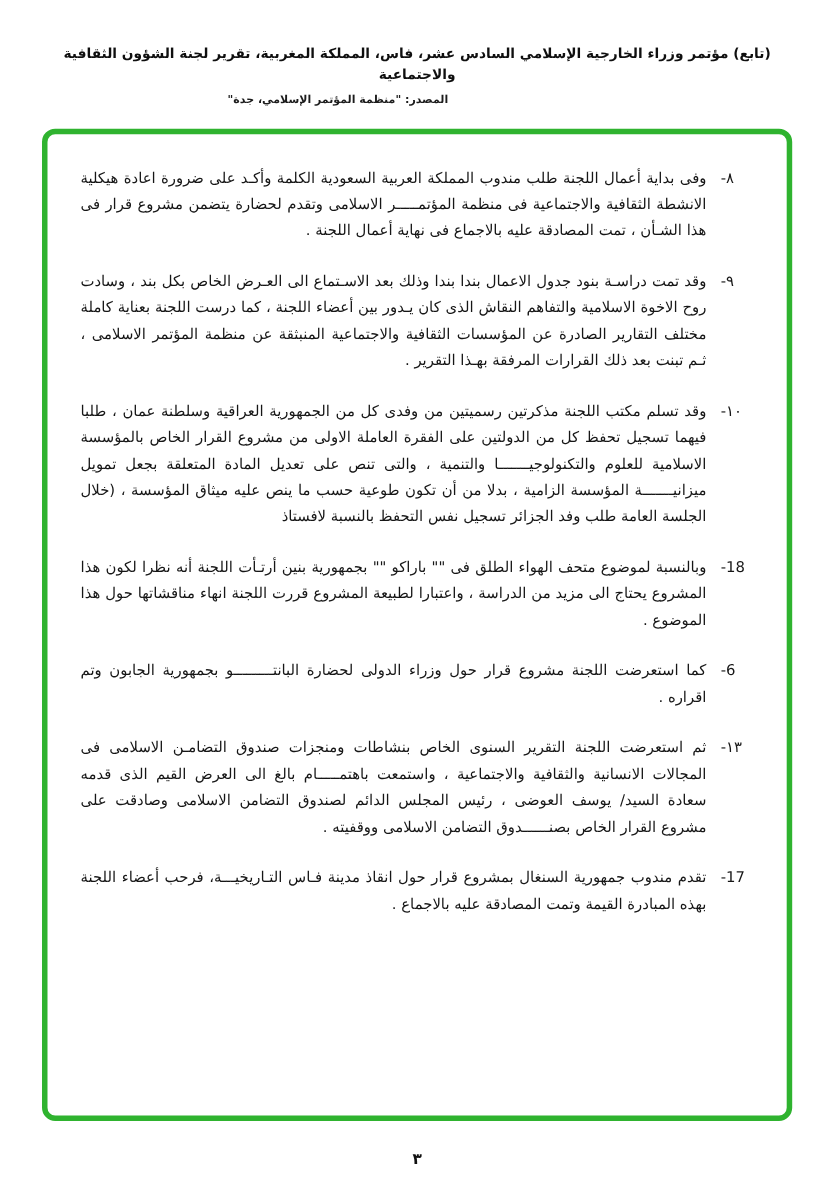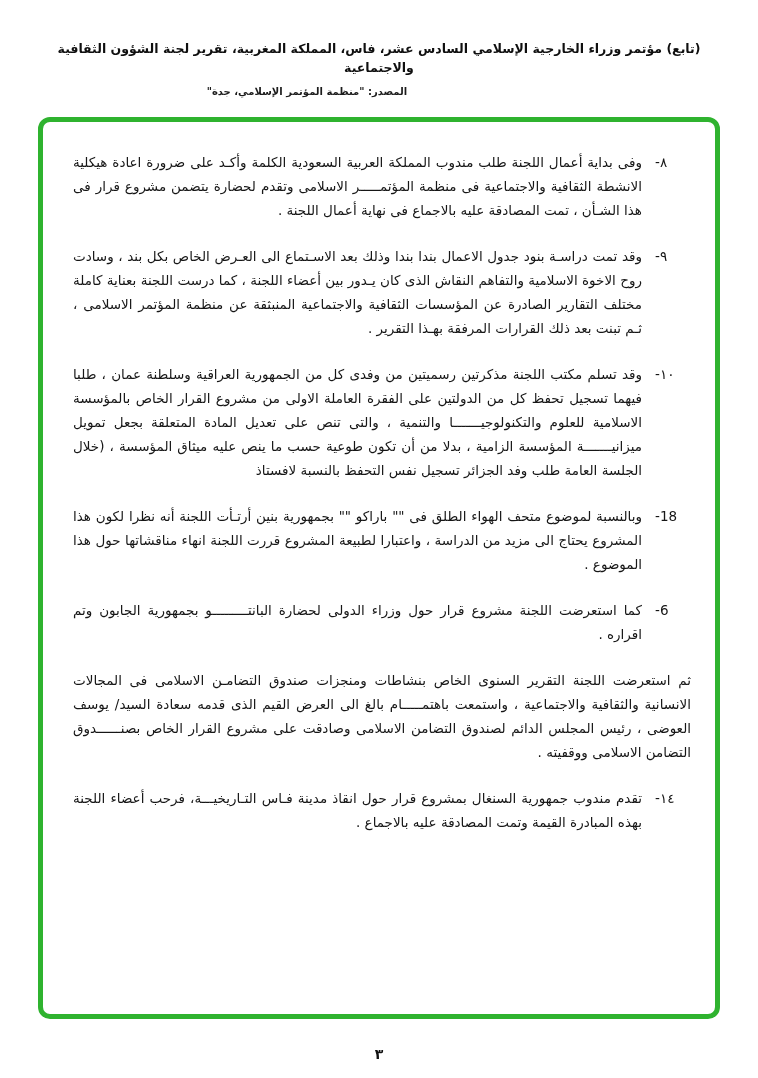--- a/index.html
+++ b/index.html
@@ -104,25 +104,26 @@
       <span class="num">18-</span>
       <span class="text">وبالنسبة لموضوع متحف الهواء الطلق فى "" باراكو "" بجمهورية بنين أرتـأت اللجنة أنه نظرا لكون هذا المشروع يحتاج الى مزيد من الدراسة ، واعتبارا لطبيعة المشروع قررت اللجنة انهاء مناقشاتها حول هذا الموضوع .</span>
     </div>
 
     <div class="para">
       <span class="num">6-</span>
       <span class="text">كما استعرضت اللجنة مشروع قرار حول وزراء الدولى لحضارة البانتـــــــــو بجمهورية الجابون وتم اقراره .</span>
     </div>
 
     <div class="para">
+      <span class="num">١٣-</span>
       <span class="text">ثم استعرضت اللجنة التقرير السنوى الخاص بنشاطات ومنجزات صندوق التضامـن الاسلامى فى المجالات الانسانية والثقافية والاجتماعية ، واستمعت باهتمـــــام بالغ الى العرض القيم الذى قدمه سعادة السيد/ يوسف العوضى ، رئيس المجلس الدائم لصندوق التضامن الاسلامى وصادقت على مشروع القرار الخاص بصنــــــدوق التضامن الاسلامى ووقفيته .</span>
     </div>
 
     <div class="para">
-      <span class="num">١٤-</span>
+      <span class="num">17-</span>
       <span class="text">تقدم مندوب جمهورية السنغال بمشروع قرار حول انقاذ مدينة فـاس التـاريخيـــة، فرحب أعضاء اللجنة بهذه المبادرة القيمة وتمت المصادقة عليه بالاجماع .</span>
     </div>
 
   </div>
 
   <div class="page-num">٣</div>
 
 </div>
 
 </body></html>

